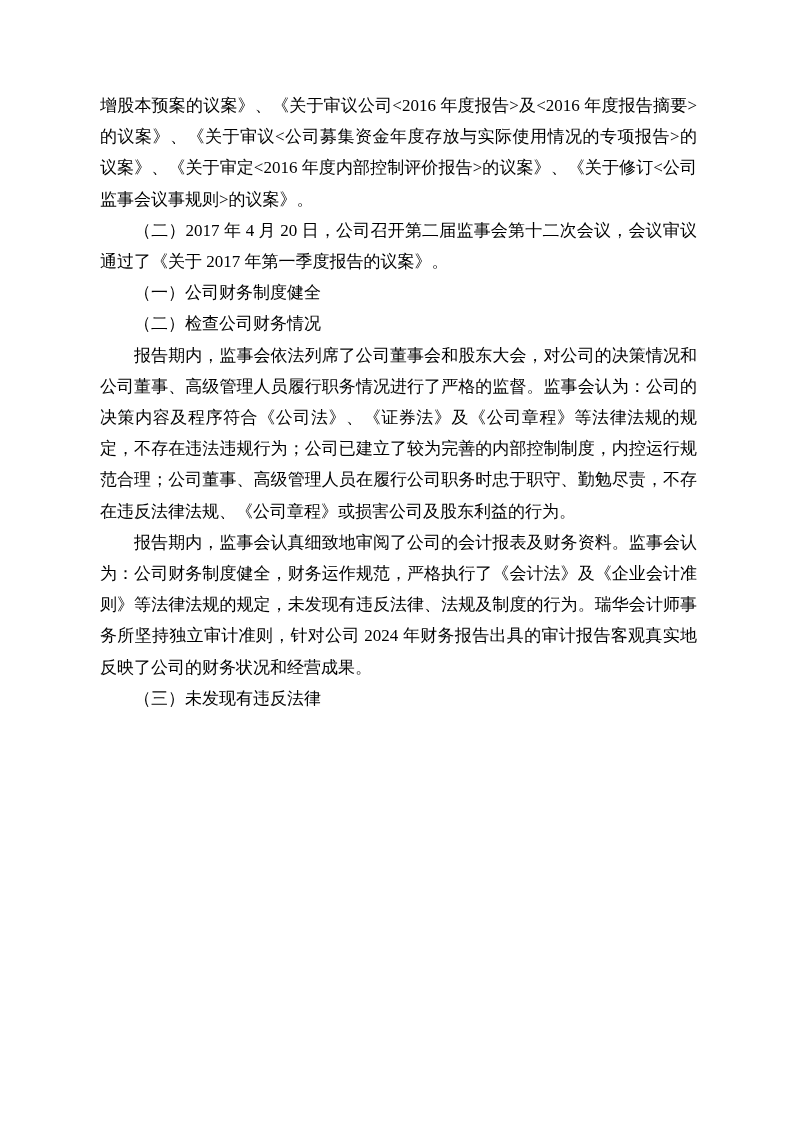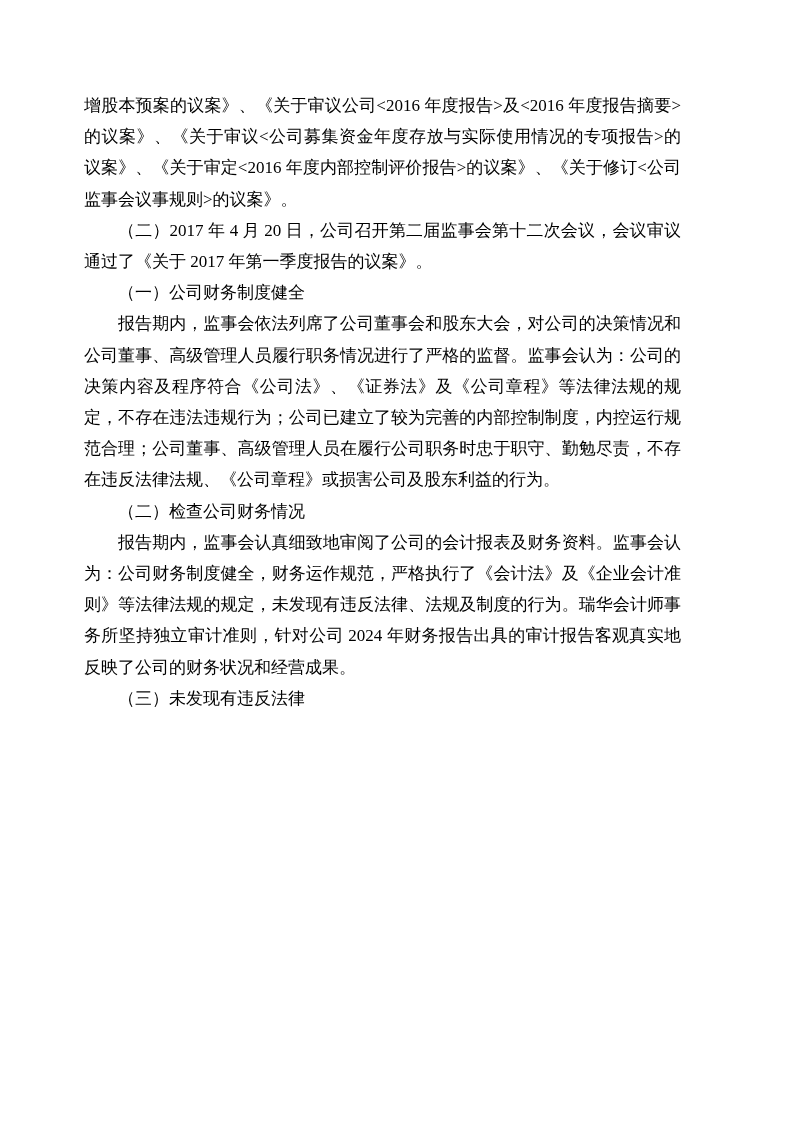--- a/index.html
+++ b/index.html
@@ -10,21 +10,21 @@
   .page {
     position: relative;
     width: 793px;
     height: 1122px;
     background: #ffffff;
     overflow: hidden;
     color: #000000;
   }
   .content {
     position: absolute;
-    left: 84px;
+    left: 100px;
     top: 90px;
     width: 597px;
     font-family: "Liberation Serif", "DejaVu Serif", serif;
     font-size: 17px;
     line-height: 31.2px;
     text-align: justify;
     text-justify: inter-character;
     color: #000000;
   }
   .content p {
@@ -54,22 +54,22 @@
     <p class="para-continuation">增股本预案的议案》、《关于审议公司&lt;2016 年度报告&gt;及&lt;2016 年度报告摘要&gt;的议案》、《关于审议&lt;公司募集资金年度存放与实际使用情况的专项报告&gt;的议案》、《关于审定&lt;2016 年度内部控制评价报告&gt;的议案》、《关于修订&lt;公司监事会议事规则&gt;的议案》。</p>
 
     <p class="para-indent">（二）2017 年 4 月 20 日，公司召开第二届监事会第十二次会议，会议审议通过了《关于 2017 年第一季度报告的议案》。</p>
 
 
 
 
 
     <p class="para-indent">（一）公司财务制度健全</p>
 
+    <p class="para-indent">（二）检查公司财务情况</p>
+
     <p class="para-indent">报告期内，监事会依法列席了公司董事会和股东大会，对公司的决策情况和公司董事、高级管理人员履行职务情况进行了严格的监督。监事会认为：公司的决策内容及程序符合《公司法》、《证券法》及《公司章程》等法律法规的规定，不存在违法违规行为；公司已建立了较为完善的内部控制制度，内控运行规范合理；公司董事、高级管理人员在履行公司职务时忠于职守、勤勉尽责，不存在违反法律法规、《公司章程》或损害公司及股东利益的行为。</p>
-
-    <p class="para-indent">（二）检查公司财务情况</p>
 
     <p class="para-indent">报告期内，监事会认真细致地审阅了公司的会计报表及财务资料。监事会认为：公司财务制度健全，财务运作规范，严格执行了《会计法》及《企业会计准则》等法律法规的规定，未发现有违反法律、法规及制度的行为。瑞华会计师事务所坚持独立审计准则，针对公司 2024 年财务报告出具的审计报告客观真实地反映了公司的财务状况和经营成果。</p>
 
     <p class="para-indent">（三）未发现有违反法律</p>
 
   </div>
 </div>
 
 </body></html>

